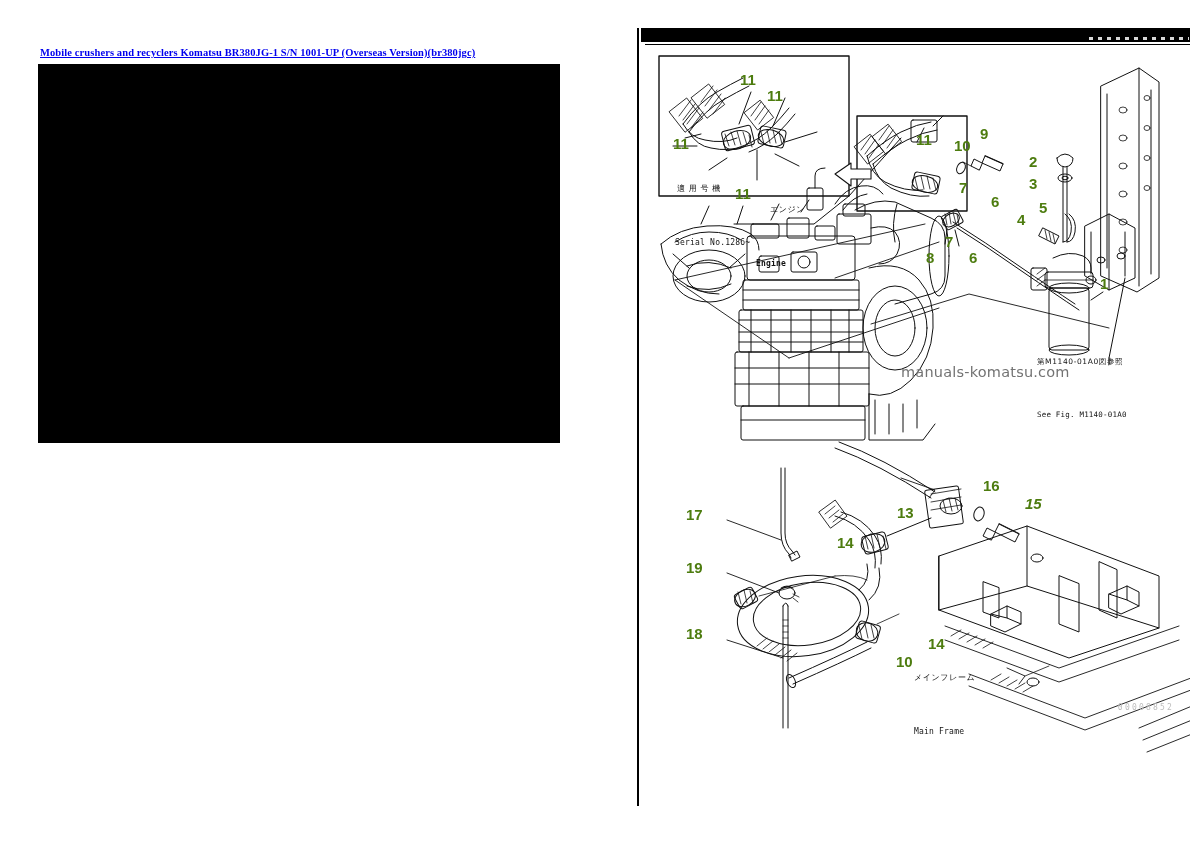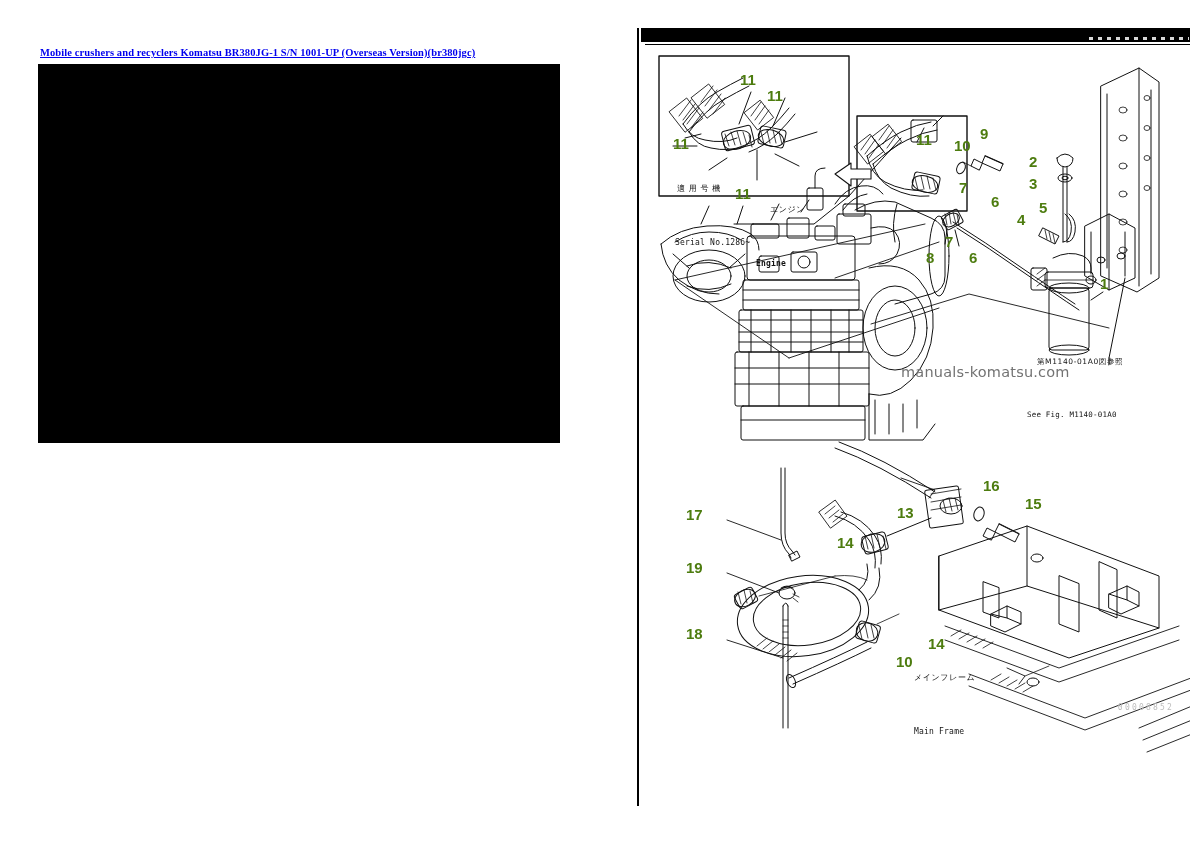--- a/index.html
+++ b/index.html
@@ -448,38 +448,38 @@
       <div class="callout" style="left:400px; top:172px;">5</div>
 
       <div class="callout" style="left:320px; top:152px;">7</div>
       <div class="callout" style="left:352px; top:166px;">6</div>
       <div class="callout" style="left:306px; top:206px;">7</div>
       <div class="callout" style="left:330px; top:222px;">6</div>
       <div class="callout" style="left:287px; top:222px;">8</div>
       <div class="callout" style="left:461px; top:248px;">1</div>
 
       <div class="callout" style="left:344px; top:450px;">16</div>
-      <div class="callout" style="left:386px; top:468px;">15</div>
+      <div class="callout" style="left:386px; top:468px;font-style:italic;">15</div>
       <div class="callout" style="left:258px; top:477px;">13</div>
       <div class="callout" style="left:198px; top:507px;">14</div>
       <div class="callout" style="left:289px; top:608px;">14</div>
       <div class="callout" style="left:257px; top:626px;">10</div>
 
       <div class="callout" style="left:47px;  top:479px;">17</div>
       <div class="callout" style="left:47px;  top:532px;">19</div>
       <div class="callout" style="left:47px;  top:598px;">18</div>
 
       <div class="cap" style="left:38px; top:156px;">適 用 号 機</div>
       <div class="cap mono" style="left:36px; top:167px;">Serial No.1286~</div>
 
       <div class="cap" style="left:131px; top:177px;">エンジン</div>
       <div class="cap mono" style="left:117px; top:188px;font-weight:bold;">Engine</div>
 
       <div class="cap" style="left:398px; top:329px; font-size:7.5px;">第M1140-01A0図参照</div>
-      <div class="cap mono" style="left:388px; top:339px; font-size:7.5px;">See Fig. M1140-01A0</div>
+      <div class="cap mono" style="left:398px; top:339px; font-size:7.5px;">See Fig. M1140-01A0</div>
 
       <div class="cap" style="left:275px; top:645px;">メインフレーム</div>
       <div class="cap mono" style="left:275px; top:656px;">Main Frame</div>
 
       <div id="watermark">manuals-komatsu.com</div>
 
       <div id="fig-code">00008852</div>
 
     </div>
   </div>

